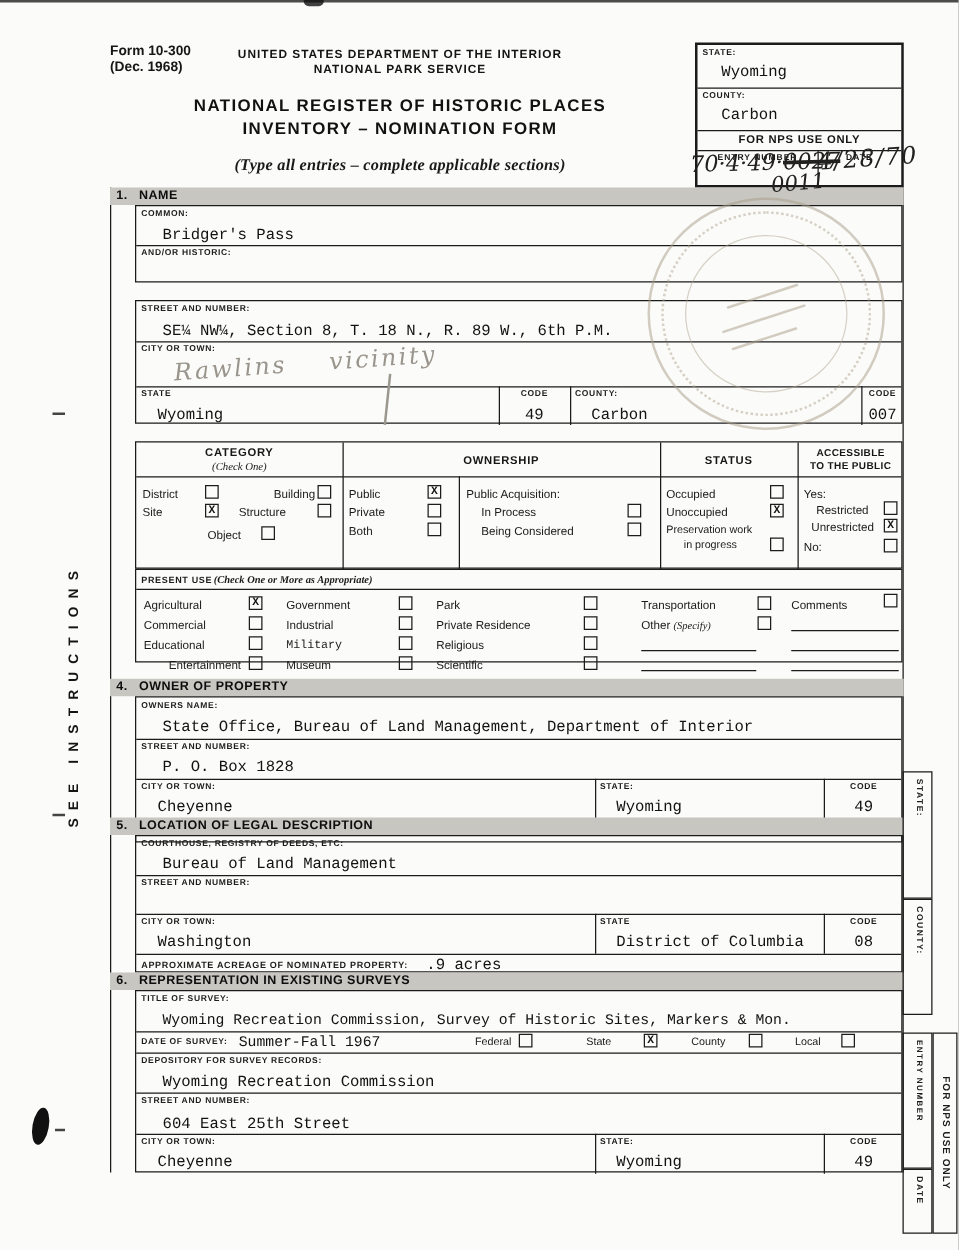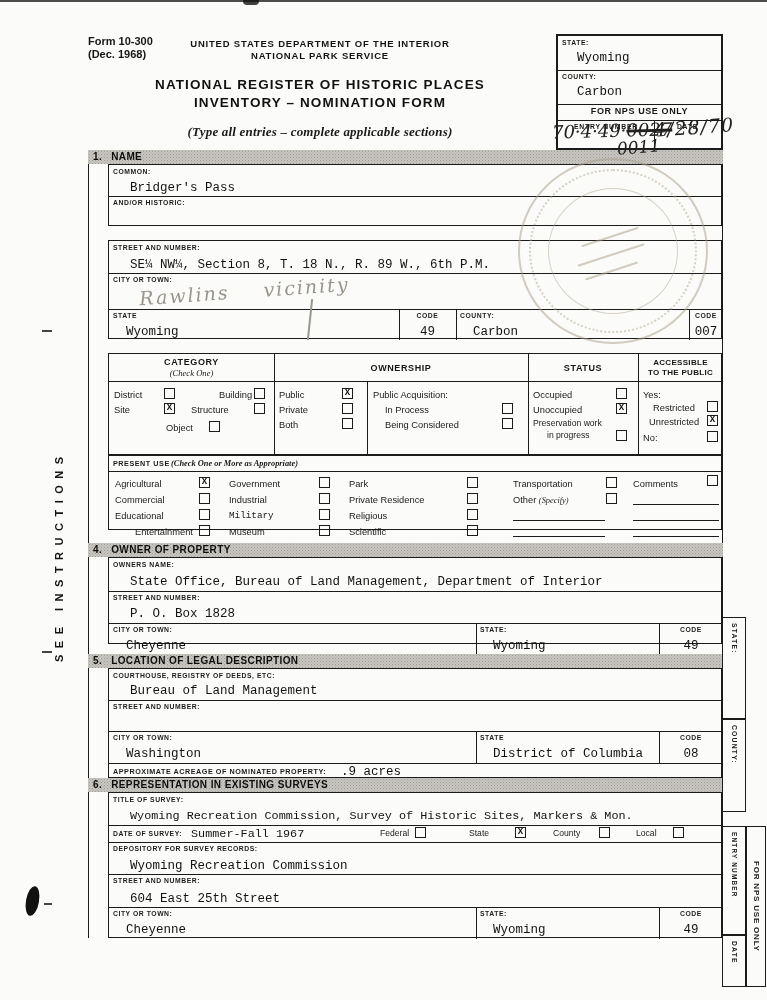--- a/index.html
+++ b/index.html
@@ -229,21 +229,21 @@
     <span class="cl" style="left:524px;top:23px;">Comments</span>
     <span class="cb" style="left:598px;top:19px;"></span>
     <div class="line" style="left:524px;top:48px;width:86px;"></div>
     <div class="line" style="left:524px;top:64px;width:86px;"></div>
     <div class="line" style="left:524px;top:80px;width:86px;"></div>
   </div>
 
   <div class="bar" style="top:543px;">
     <span class="num">4.</span><span class="ttl">OWNER OF PROPERTY</span>
   </div>
-  <div class="fbox" style="top:557px;height:87px;">
+  <div class="fbox" style="top:557px;height:117px;">
     <span class="flab" style="left:4px;top:3px;">OWNERS NAME:</span>
     <span class="tw" style="left:21px;top:17px;">State Office, Bureau of Land Management, Department of Interior</span>
     <div class="hl" style="top:33px;"></div>
     <span class="flab" style="left:4px;top:36px;">STREET AND NUMBER:</span>
     <span class="tw" style="left:21px;top:49px;">P. O. Box 1828</span>
     <div class="hl" style="top:65px;"></div>
     <div class="vl" style="left:367px;top:65px;height:32px;"></div>
     <div class="vl" style="left:550px;top:65px;height:32px;"></div>
     <span class="flab" style="left:4px;top:68px;">CITY OR TOWN:</span>
     <span class="tw" style="left:17px;top:81px;">Cheyenne</span>

